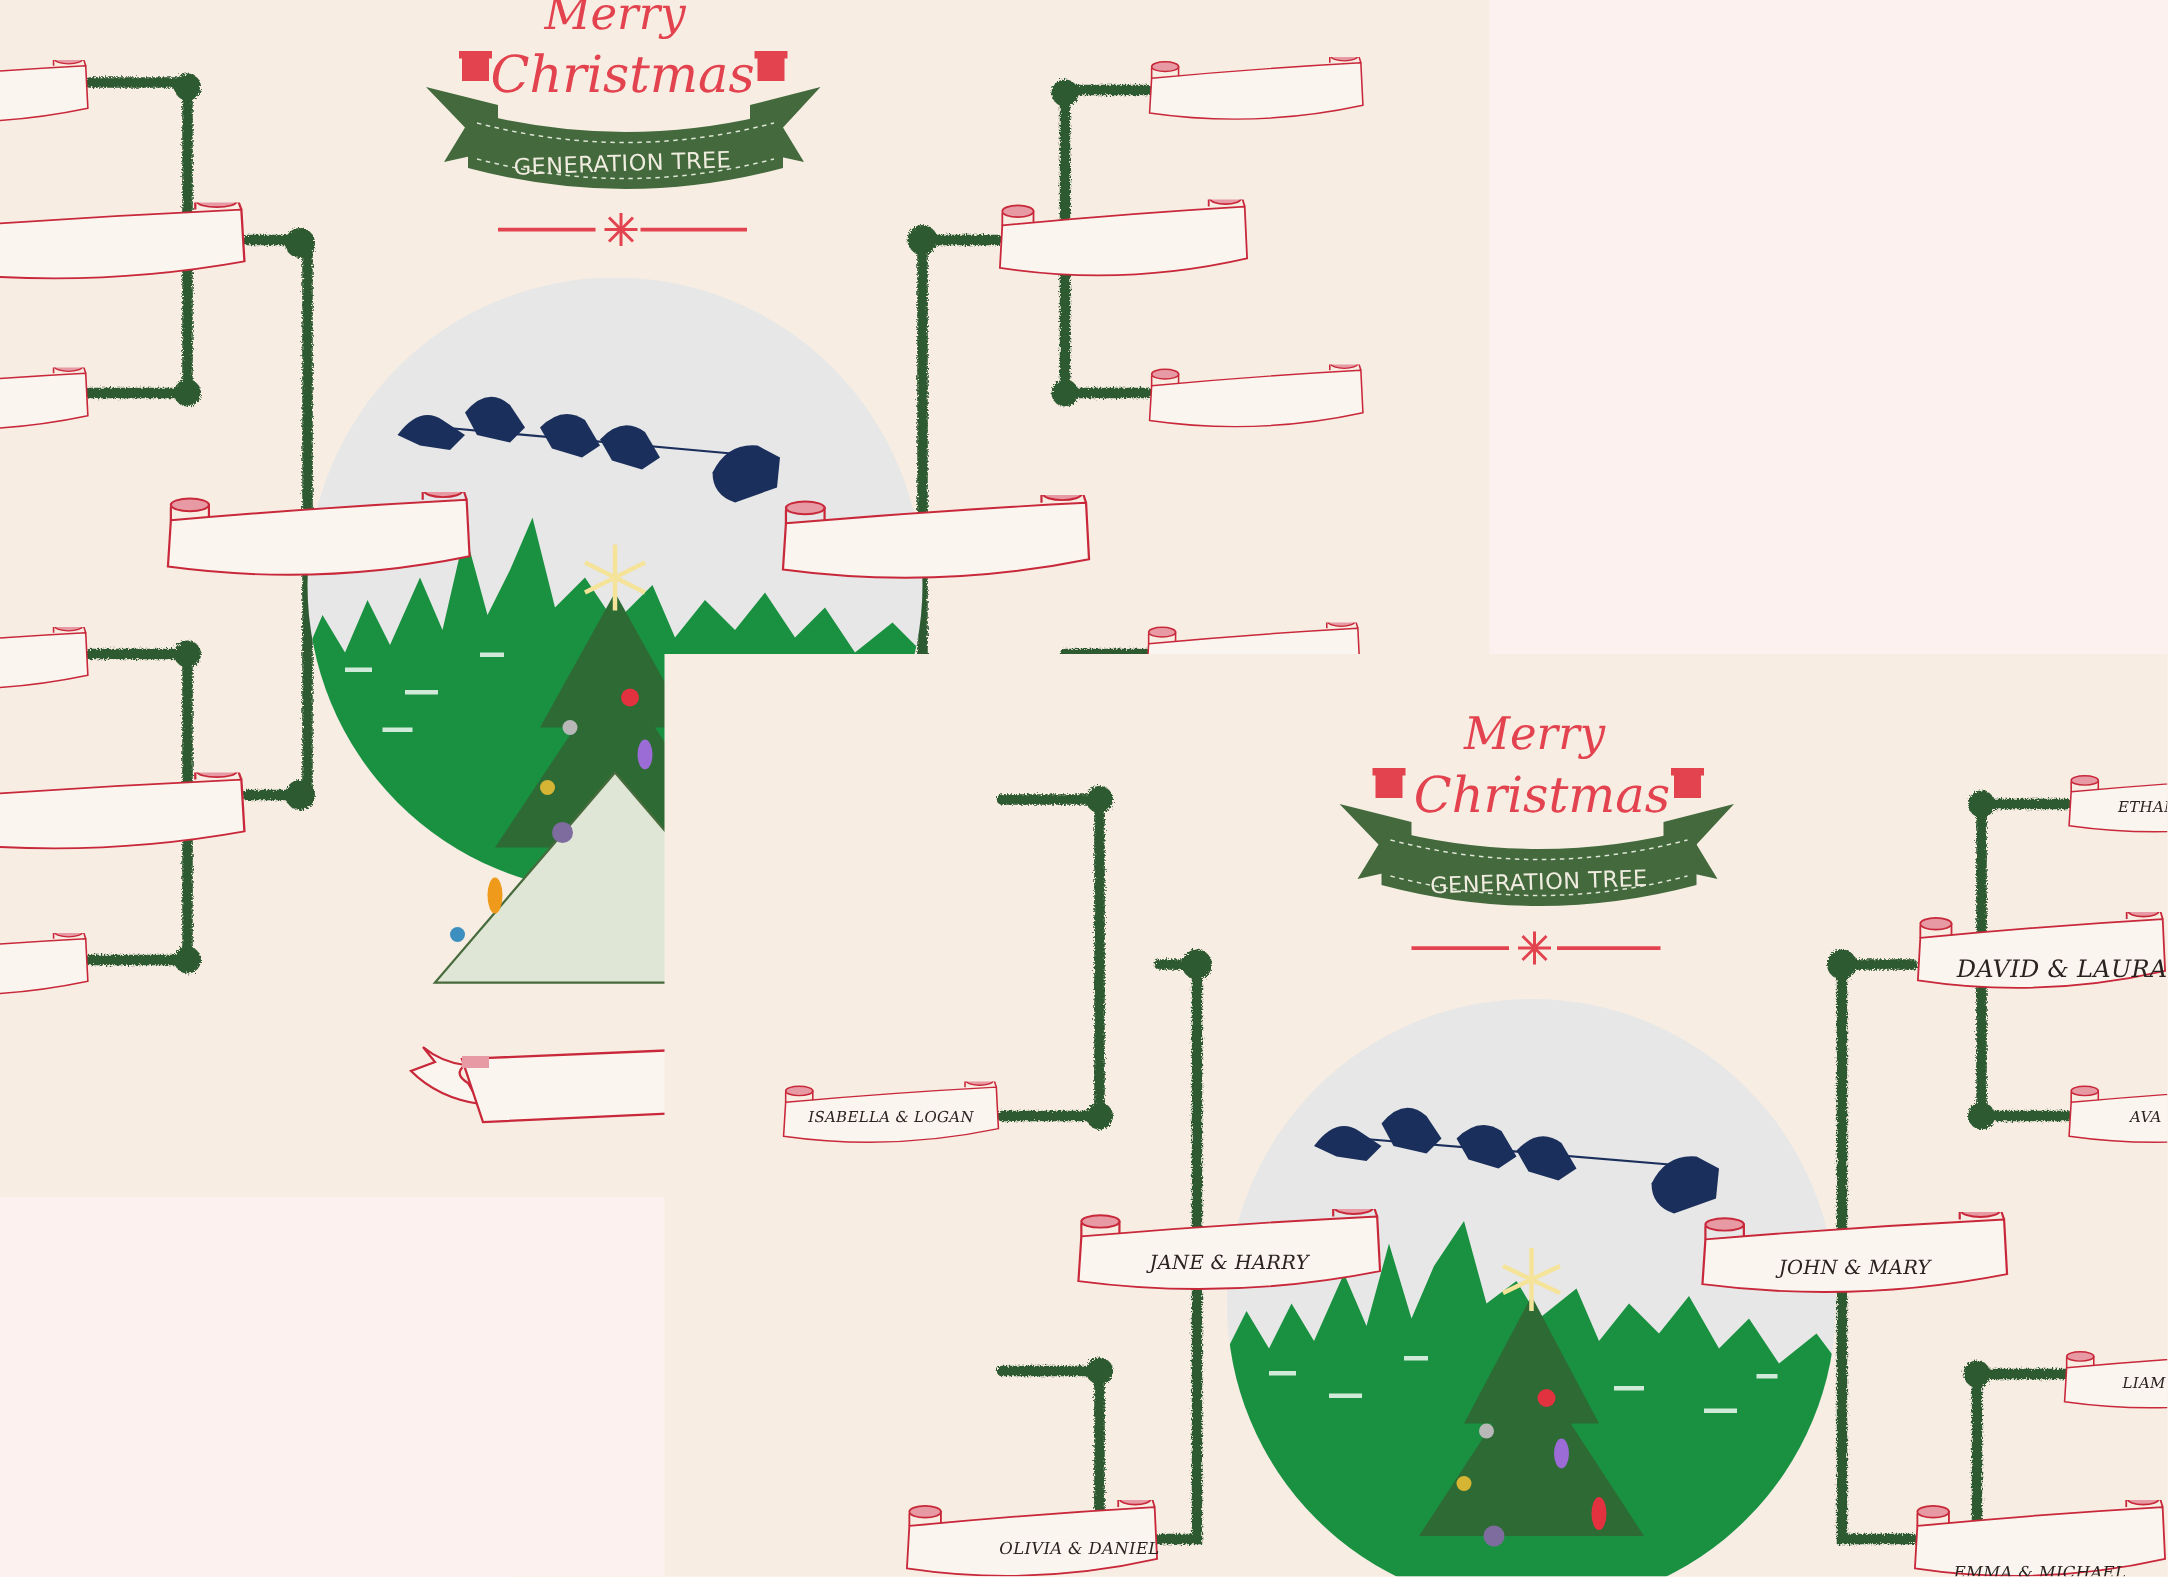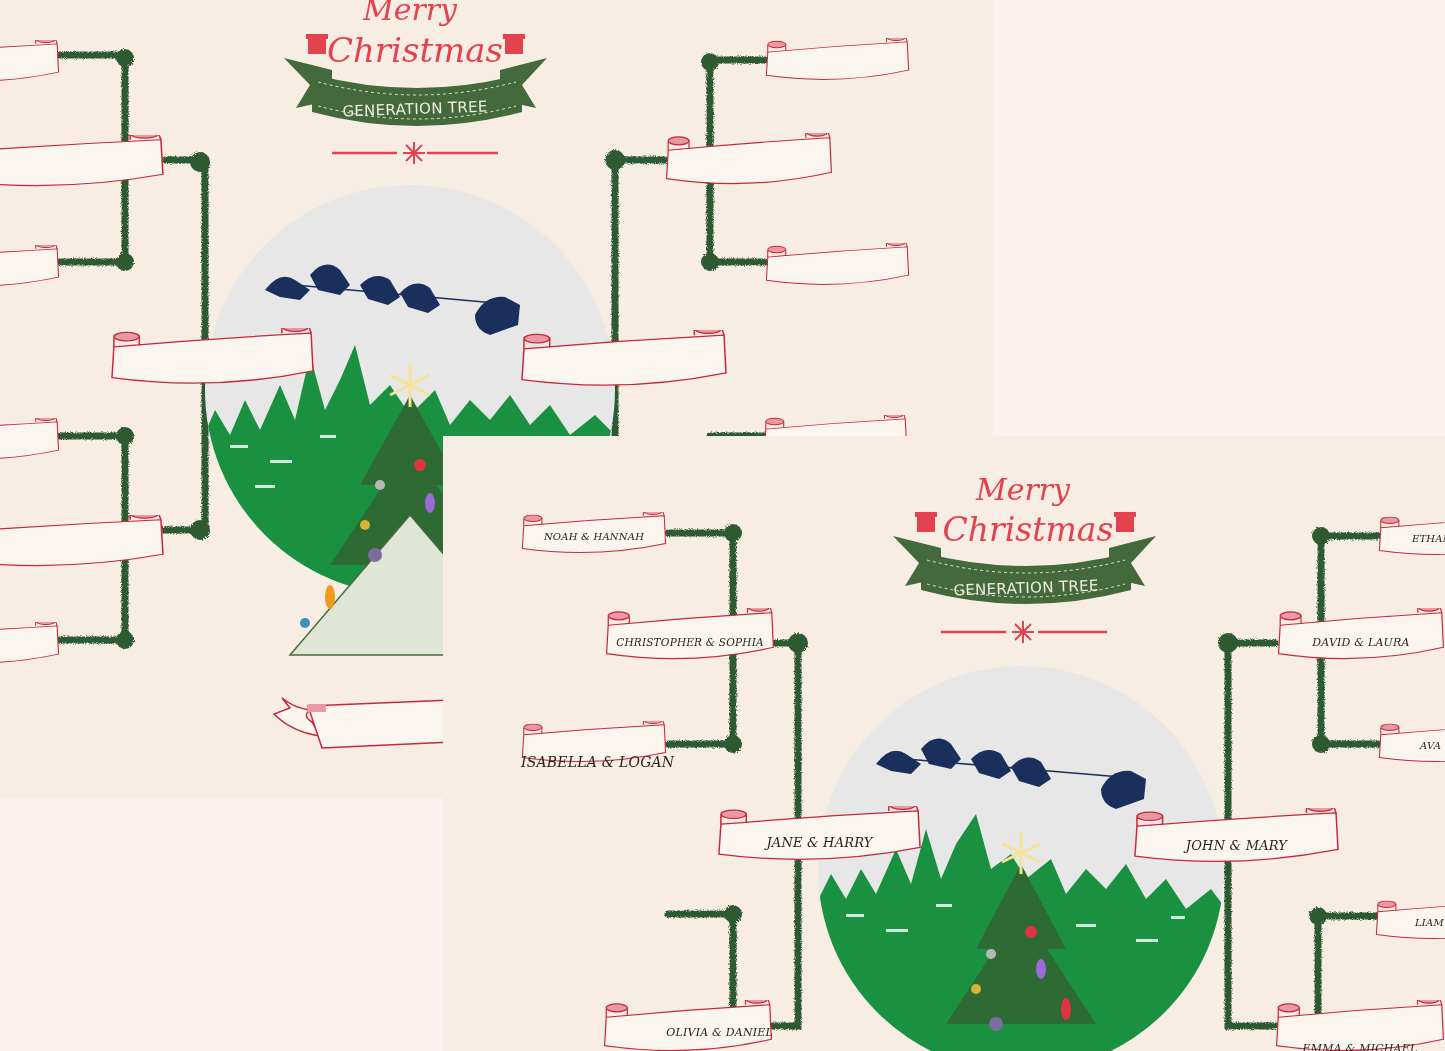--- a/index.html
+++ b/index.html
@@ -313,37 +313,25 @@
     <line x1="147" y1="122" x2="216" y2="122" stroke="#e2434f" stroke-width="2.5"></line>
     <g stroke="#e2434f" stroke-width="2">
       <line x1="132" y1="111" x2="132" y2="133"></line>
         <line x1="121" y1="122" x2="143" y2="122"></line>
       <line x1="124" y1="114" x2="140" y2="130"></line>
         <line x1="140" y1="114" x2="124" y2="130"></line>
     </g>
   </svg>
   <div class="gen-text" style="left:468px; top:143px; width:230px; transform:rotate(-2deg);">GENERATION TREE</div>
 
-  <div class="scroll" style="left:78px; top:76px; width:146px; height:44px;">
-    <svg width="146" height="44" viewBox="0 0 210 70" preserveAspectRatio="none">
-        <use href="#scroll-lg"></use>
-      </svg>
-    <div class="label" style="top:19px; font-size:10px;">NOAH &amp; HANNAH</div>
-  </div>
-  <div class="scroll" style="left:162px; top:172px; width:170px; height:55px;">
-    <svg width="170" height="55" viewBox="0 0 210 70" preserveAspectRatio="none">
-        <use href="#scroll-lg"></use>
-      </svg>
-    <div class="label" style="top:28px; font-size:10.5px;">CHRISTOPHER &amp; SOPHIA</div>
-  </div>
   <div class="scroll" style="left:78px; top:285px; width:146px; height:44px;">
     <svg width="146" height="44" viewBox="0 0 210 70" preserveAspectRatio="none">
         <use href="#scroll-lg"></use>
       </svg>
-    <div class="label" style="top:33px; font-size:14px;">ISABELLA &amp; LOGAN</div>
+    <div class="label" style="top:19px; font-size:10px;">ISABELLA &amp; LOGAN</div>
   </div>
   <div class="scroll" style="left:274px; top:370px; width:205px; height:58px;">
     <svg width="205" height="58" viewBox="0 0 210 70" preserveAspectRatio="none">
         <use href="#scroll-lg"></use>
       </svg>
     <div class="label" style="top:29px; font-size:13px;">JANE &amp; HARRY</div>
   </div>
   <div class="scroll" style="left:160px; top:564px; width:170px; height:55px;">
     <svg width="170" height="55" viewBox="0 0 210 70" preserveAspectRatio="none">
         <use href="#scroll-lg"></use>
@@ -354,21 +342,21 @@
   <div class="scroll" style="left:690px; top:372px; width:207px; height:58px;">
     <svg width="207" height="58" viewBox="0 0 210 70" preserveAspectRatio="none">
         <use href="#scroll-lg"></use>
       </svg>
     <div class="label" style="top:30px; font-size:13px;">JOHN &amp; MARY</div>
   </div>
   <div class="scroll" style="left:834px; top:172px; width:168px; height:55px;">
     <svg width="168" height="55" viewBox="0 0 210 70" preserveAspectRatio="none">
         <use href="#scroll-lg"></use>
       </svg>
-    <div class="label" style="top:28px; font-size:11px;">DAVID &amp; LAURA</div>
+    <div class="label" style="top:28px; font-size:16px;text-align:right;">DAVID &amp; LAURA</div>
   </div>
   <div class="scroll" style="left:832px; top:564px; width:170px; height:55px;">
     <svg width="170" height="55" viewBox="0 0 210 70" preserveAspectRatio="none">
         <use href="#scroll-lg"></use>
       </svg>
     <div class="label" style="top:26px; font-size:11px;margin-top:16px;">EMMA &amp; MICHAEL</div>
   </div>
   <div class="scroll" style="left:935px; top:78px; width:146px; height:44px;">
     <svg width="146" height="44" viewBox="0 0 210 70" preserveAspectRatio="none">
         <use href="#scroll-lg"></use>

